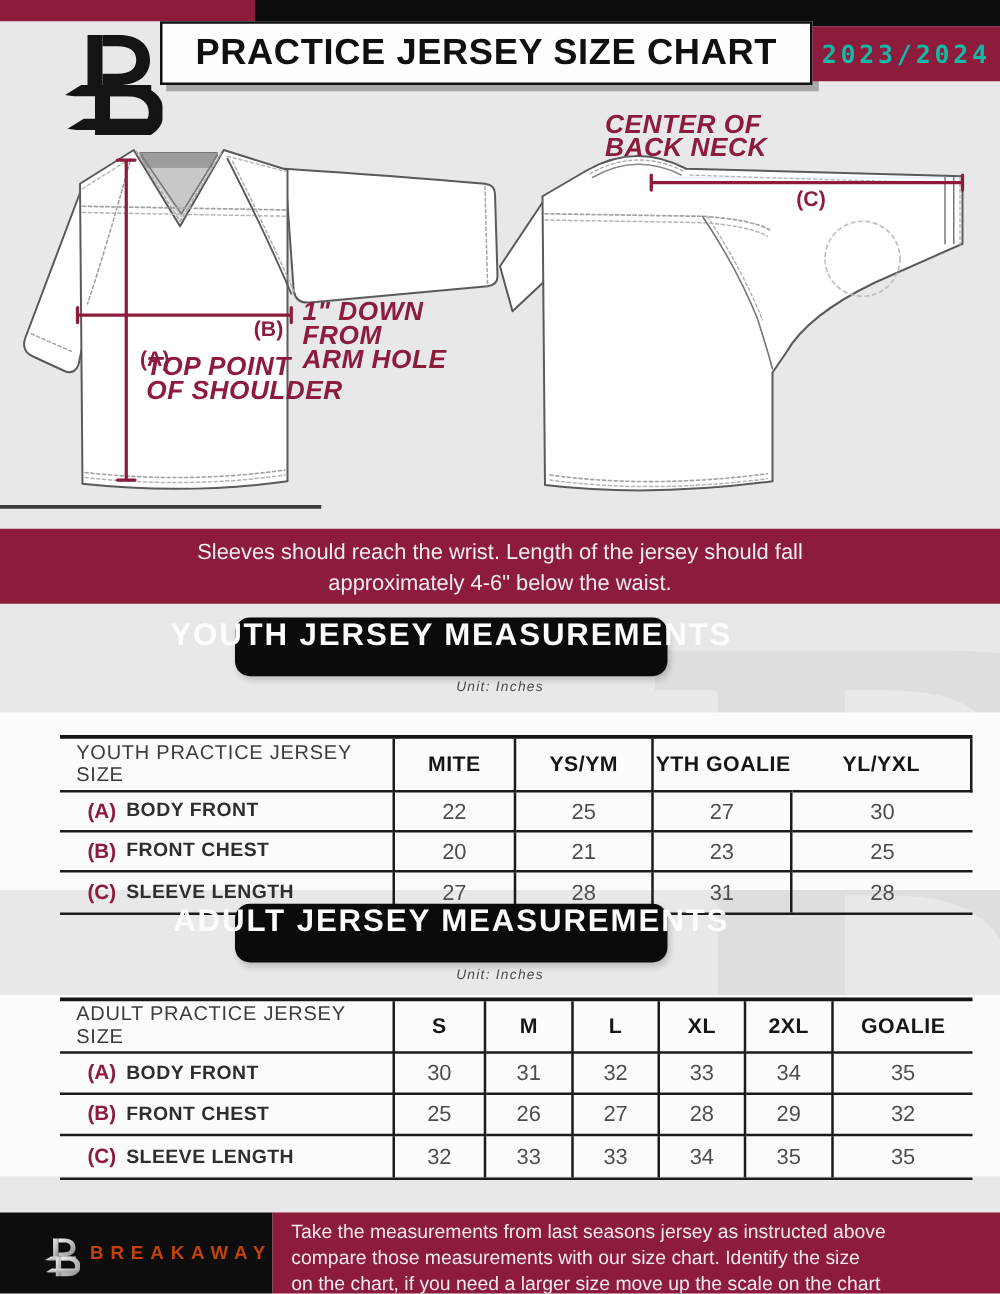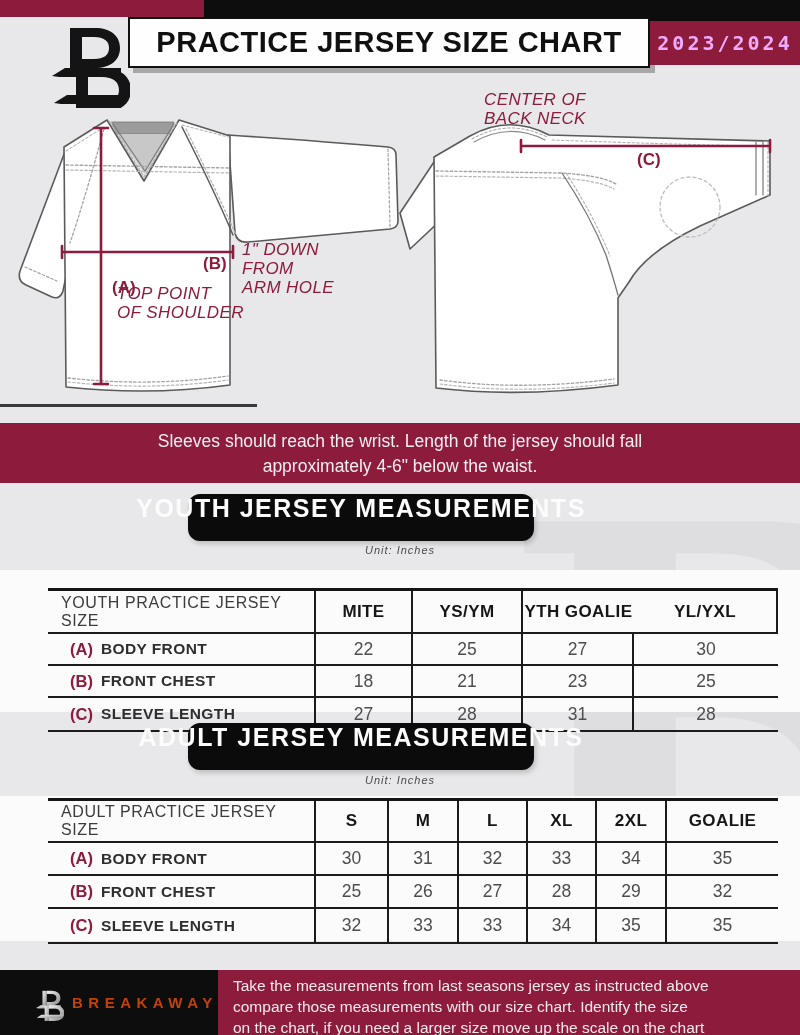--- a/index.html
+++ b/index.html
@@ -8,27 +8,27 @@
   
   .strip-maroon{position:absolute;left:0;top:0;width:204px;height:17px;background:#8c1b3c;}
   .strip-black{position:absolute;left:204px;top:0;width:596px;height:21px;background:#0d0d0d;}
   .title-box{position:absolute;left:128px;top:17px;width:522px;height:51px;background:#fefefe;
              border:2.5px solid #101010;box-sizing:border-box;box-shadow:5px 5px 0 rgba(0,0,0,.28);
              display:flex;align-items:center;justify-content:center;}
   .title-box span{font-size:29px;font-weight:800;color:#101010;letter-spacing:.5px;white-space:nowrap;}
   .year-box{position:absolute;left:650px;top:21px;width:150px;height:44px;background:#8c1b3c;
             display:flex;align-items:center;justify-content:center;}
   .year-box span{font-family:"DejaVu Sans Mono",monospace;font-size:20px;font-weight:700;
-                 color:#f0abfc;letter-spacing:3px;}
+                 color:#14b8a6;letter-spacing:3px;}
   .logo{position:absolute;left:24px;top:16px;}
   
   .diagram-svg{position:absolute;left:0;top:85px;}
   .anno{position:absolute;color:#8c1b3c;}
   .anno-key{font-size:17px;font-weight:800;}
-  .anno-caption{font-style:italic;font-size:17px;line-height:19px;font-weight:400;letter-spacing:.4px;}
+  .anno-caption{font-style:italic;font-size:21px;line-height:19px;font-weight:700;letter-spacing:.4px;}
   .mystery-line{position:absolute;left:0;top:404px;width:257px;height:2.5px;background:#3a3a3a;}
   
   .notice{position:absolute;left:0;top:423px;width:800px;height:60px;background:#8c1b3c;
           text-align:center;color:#f4eef0;font-size:17.5px;line-height:25px;padding-top:6px;box-sizing:border-box;}
   
   .black-banner{position:absolute;left:188px;width:346px;height:47px;background:#0b0b0b;border-radius:12px;
                 display:flex;align-items:flex-start;justify-content:center;box-shadow:2px 3px 5px rgba(0,0,0,.18);}
   .black-banner span{color:#fcfcfc;font-size:25px;font-weight:800;letter-spacing:1.5px;white-space:nowrap;}
   .unit{position:absolute;left:0;width:800px;text-align:center;font-style:italic;font-size:11px;
         color:#4a4a4a;letter-spacing:1px;}
@@ -172,21 +172,21 @@
     </div>
     <div class="c vline hline val">22</div>
     <div class="c vline hline val">25</div>
     <div class="c vline hline val">27</div>
     <div class="c hline val">30</div>
 
     <div class="c first vline hline" style="padding-left:22px;">
       <span class="row-key">(B)</span>
       <span class="row-label">FRONT CHEST</span>
     </div>
-    <div class="c vline hline val">18</div>
+    <div class="c vline hline val">20</div>
     <div class="c vline hline val">21</div>
     <div class="c vline hline val">23</div>
     <div class="c hline val">25</div>
 
     <div class="c first vline" style="padding-left:22px;">
       <span class="row-key">(C)</span>
       <span class="row-label">SLEEVE LENGTH</span>
     </div>
     <div class="c vline val">27</div>
     <div class="c vline val">28</div>

